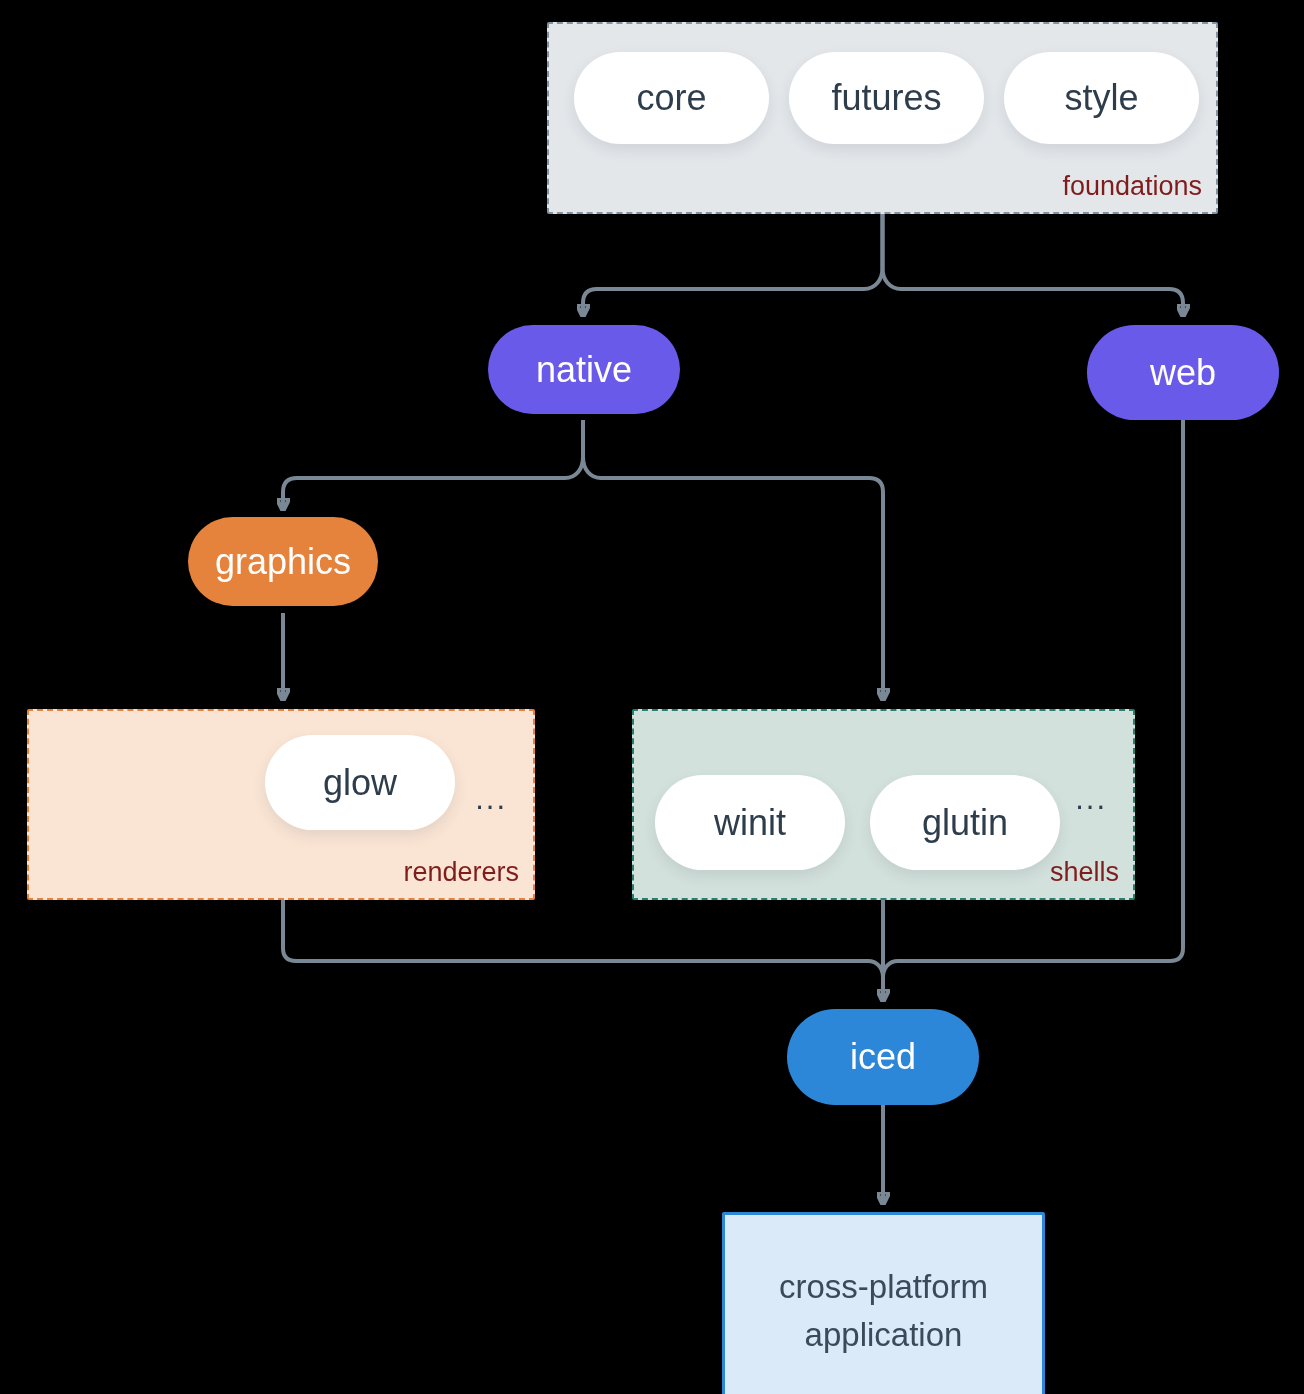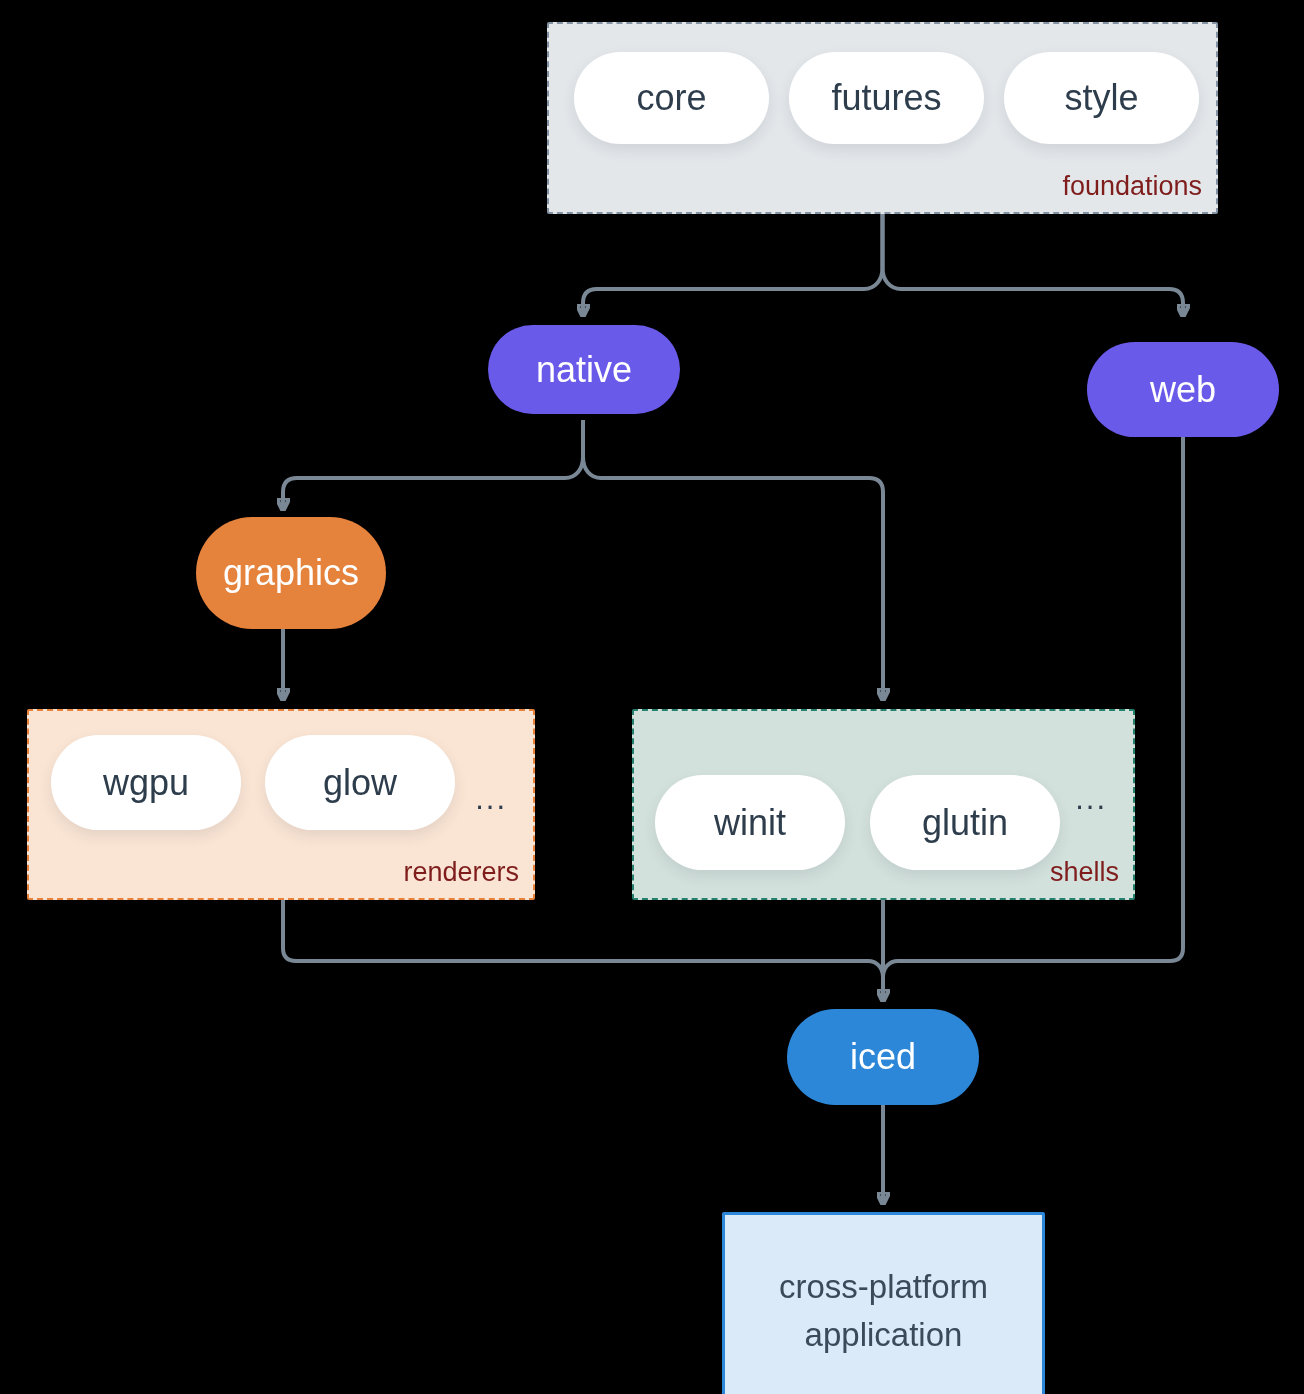--- a/index.html
+++ b/index.html
@@ -31,22 +31,22 @@
     box-shadow:0 6px 14px rgba(35,50,65,0.10);}
   .pill.purple{background:#6A5AEA;color:#fff;}
   .pill.orange{background:#E5823C;color:#fff;}
   .pill.blue{background:#2D87D8;color:#fff;}
 
   .ellipsis{position:absolute;top:24px;height:95px;right:26px;
     display:flex;align-items:center;padding-top:16px;
     font-size:31px;color:#2E3D4C;letter-spacing:2px;}
 
   .node-native{left:488px;top:325px;width:192px;height:89px;}
-  .node-web{left:1087px;top:342px;width:192px;height:95px;}
-  .node-graphics{left:196px;top:517px;width:190px;height:112px;}
+  .node-web{left:1087px;top:325px;width:192px;height:95px;}
+  .node-graphics{left:188px;top:517px;width:190px;height:89px;}
   .node-iced{left:787px;top:1009px;width:192px;height:96px;}
 
   .fpill{top:28px;width:195px;height:92px;}
   .fpill.p0{left:25px;} .fpill.p1{left:240px;} .fpill.p2{left:455px;}
 
   .rpill{top:24px;width:190px;height:95px;}
   .rpill.p0{left:22px;} .rpill.p1{left:236px;}
 
   .spill{top:24px;width:190px;height:95px;margin-top:40px;}
   .spill.p0{left:21px;} .spill.p1{left:236px;}
@@ -85,21 +85,20 @@
     <div class="pill white fpill p2">style</div>
     <div class="group-label">foundations</div>
   </div>
 
   <div class="pill purple node-native">native</div>
   <div class="pill purple node-web">web</div>
 
   <div class="pill orange node-graphics">graphics</div>
 
   <div class="groupbox renderers">
-    <div class="pill white rpill p0">wgpu</div>
     <div class="pill white rpill p1">glow</div>
     <div class="ellipsis">...</div>
     <div class="group-label">renderers</div>
   </div>
 
   <div class="groupbox shells">
     <div class="pill white spill p0">winit</div>
     <div class="pill white spill p1">glutin</div>
     <div class="ellipsis">...</div>
     <div class="group-label">shells</div>

